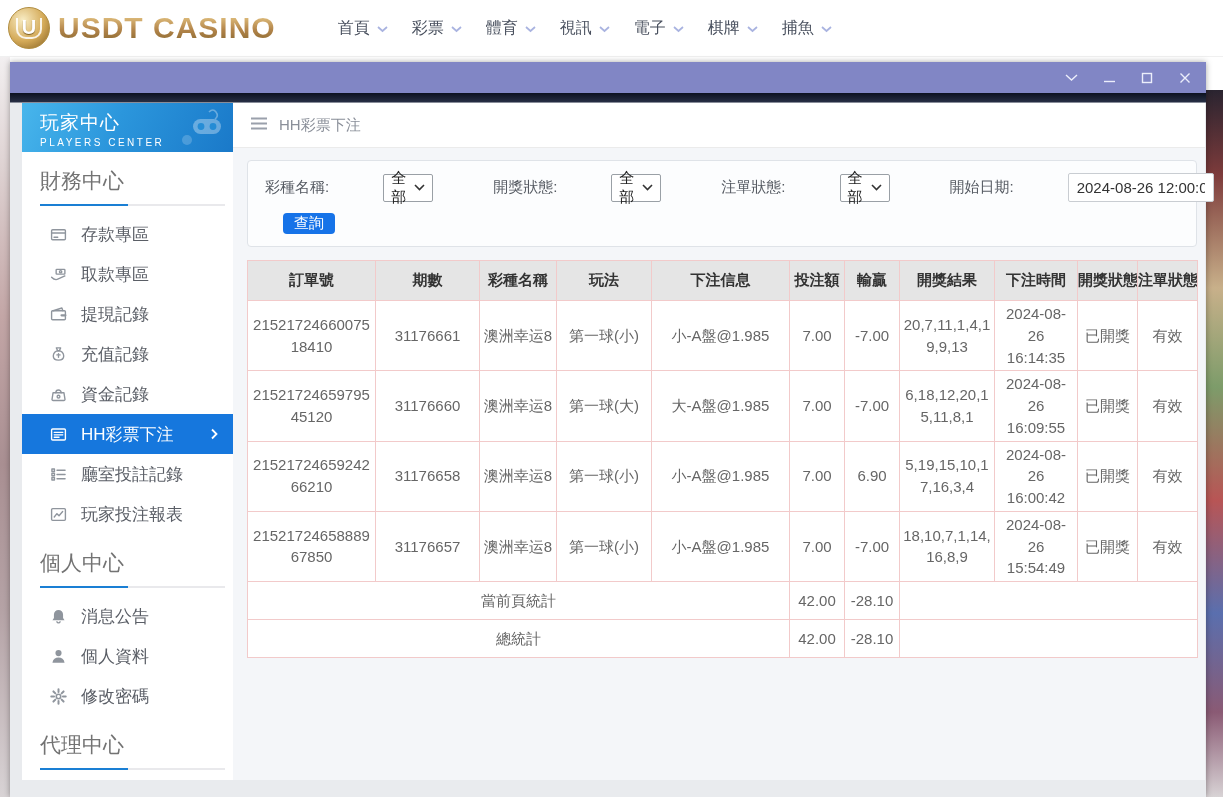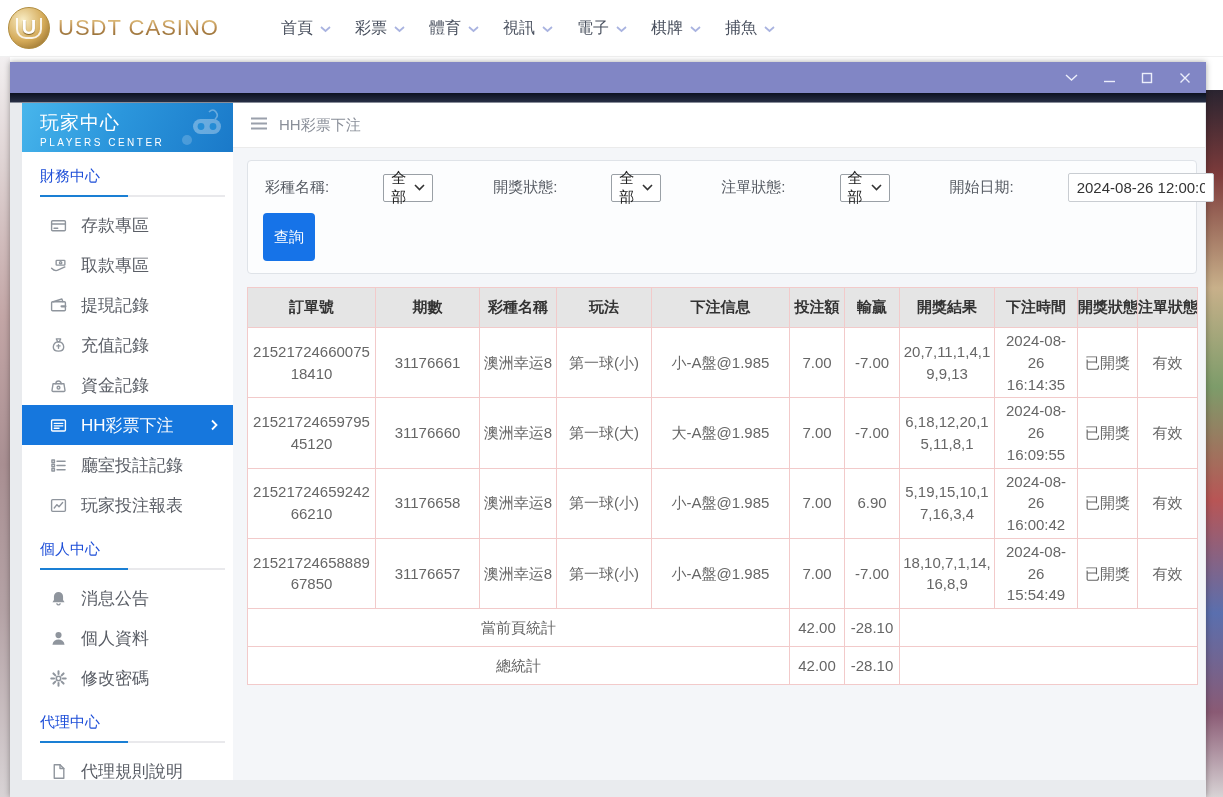--- a/index.html
+++ b/index.html
@@ -14,21 +14,21 @@
 
   
   .site-nav { position:absolute; left:0; top:0; width:1223px; height:57px; background:#ffffff;
     border-bottom:1px solid #f0f0f0; display:flex; align-items:center; z-index:1; }
   .logo { display:flex; align-items:center; gap:8px; margin-left:8px; }
   .logo-badge { width:42px; height:42px; border-radius:50%;
     background:radial-gradient(circle at 35% 30%,#f8ecc4,#d4aa58 55%,#8a6527 95%);
     border:1px solid #b08c3e; display:flex; align-items:center; justify-content:center; }
   .logo-badge span { color:#fff; font-weight:bold; font-size:20px; text-shadow:0 1px 1px #7a5a1d;
     border:2px solid rgba(255,255,255,.85); border-top:none; border-radius:0 0 10px 10px; padding:0 4px 1px; line-height:18px; }
-  .logo-text { font-size:22px; font-weight:400; letter-spacing:1px;
+  .logo-text { font-size:30px; font-weight:700; letter-spacing:1px;
     background:linear-gradient(180deg,#e6c684 10%,#b3854a 55%,#8d6b33 90%);
     -webkit-background-clip:text; background-clip:text; color:transparent;text-align:center; }
   .nav-items { display:flex; margin-left:62px; gap:24px; }
   .nav-item { display:flex; align-items:center; gap:7px; font-size:16px; color:#49505e; cursor:pointer; }
   .nav-item svg { margin-top:2px; }
 
   
   .window { position:absolute; left:10px; top:62px; width:1196px; height:735px;
     box-shadow:0 0 6px rgba(0,0,0,.35); z-index:2; }
   .titlebar { height:31px; background:#8186c5; display:flex; align-items:center;
@@ -39,21 +39,21 @@
     background:linear-gradient(180deg,#0c1120 0px,#272e44 9px,#e9ebee 10px,#e9ebee 100%);text-decoration:underline; }
 
   
   .sidebar { position:absolute; left:12px; top:10px; width:211px; height:677px;
     background:#ffffff; overflow:hidden; }
   .side-header { height:49px; background:linear-gradient(115deg,#48b6ec 0%,#2b96dc 45%,#1a79c9 100%);
     color:#fff; padding:7px 0 0 18px; position:relative; }
   .side-header .t { font-size:19px; letter-spacing:1px; }
   .side-header .s { font-size:10px; letter-spacing:2.5px; margin-top:1px; }
   .side-header .pad-ic { position:absolute; right:8px; top:4px; opacity:.55; }
-  .side-section-title { font-size:15px; color:#1d4ed8; margin:15px 18px 9px; }
+  .side-section-title { font-size:21px; color:#737373; margin:15px 18px 9px; }
   .side-underline { height:2px; margin:0 8px 8px 18px;
     background:linear-gradient(90deg,#1a7fd4 0,#1a7fd4 88px,#e9e9ec 88px,#e9e9ec 100%); }
   .side-item { height:40px; display:flex; align-items:center; padding:0 14px 0 27px;
     gap:14px; font-size:17px; color:#5a5e66; cursor:pointer; }
   .side-item .ic { width:18px; height:18px; color:#8f959d; display:flex; align-items:center; justify-content:center; }
   .side-item.active { background:#1677dd; color:#ffffff; }
   .side-item.active .ic { color:#ffffff; }
   .side-item .chev { margin-left:auto; display:flex; }
 
   
@@ -67,23 +67,23 @@
   .filter-panel { border:1px solid #dfe3e8; border-radius:4px; background:#fcfdfe; padding:12px 15px; }
   .filter-row { display:flex; align-items:center; font-size:15px; color:#555a62;gap:48px; }
   .filter-row .lbl { margin:0 6px 0 2px; white-space:nowrap; }
   .sel { height:28px; background:#fff; border:1px solid #9aa0a6; border-radius:2px;
     display:flex; align-items:center; justify-content:space-between; padding:0 7px; color:#222;
     cursor:pointer; margin-right:10px; }
   .sel svg { margin-left:8px; flex:none; }
   .date-input { height:29px; border:1px solid #c9cdd2; border-radius:2px; background:#fff;
     font-size:15px; color:#333; padding:0 8px; width:146px; margin-right:10px;
     font-family:"Liberation Sans","DejaVu Sans",sans-serif; }
-  .query-btn { margin-top:11px; width:52px; height:48px; background:#1673e8; color:#fff;
+  .query-btn { margin-top:11px; width:52px; height:21px; background:#1673e8; color:#fff;
     border:none; border-radius:4px; font-size:15px; cursor:pointer;
-    font-family:"Liberation Sans","DejaVu Sans",sans-serif; }
+    font-family:"Liberation Sans","DejaVu Sans",sans-serif;margin-left:20px; }
 
   .bet-table { width:950px; border-collapse:collapse; background:#fff; margin-top:13px;
     table-layout:fixed; }
   .bet-table th, .bet-table td { border:1px solid #f2caca; text-align:center; }
   .bet-table th { height:40px; background:#e5e5e5; color:#333; font-size:15px; font-weight:bold;
     padding:0; white-space:nowrap; overflow:hidden; }
   .bet-table td { height:56px; color:#666; font-size:15px; padding:2px 3px; line-height:1.45; }
   .bet-table td.wrap { word-break:break-all; }
   .bet-table tr.sum td { height:38px; }
 </style>

